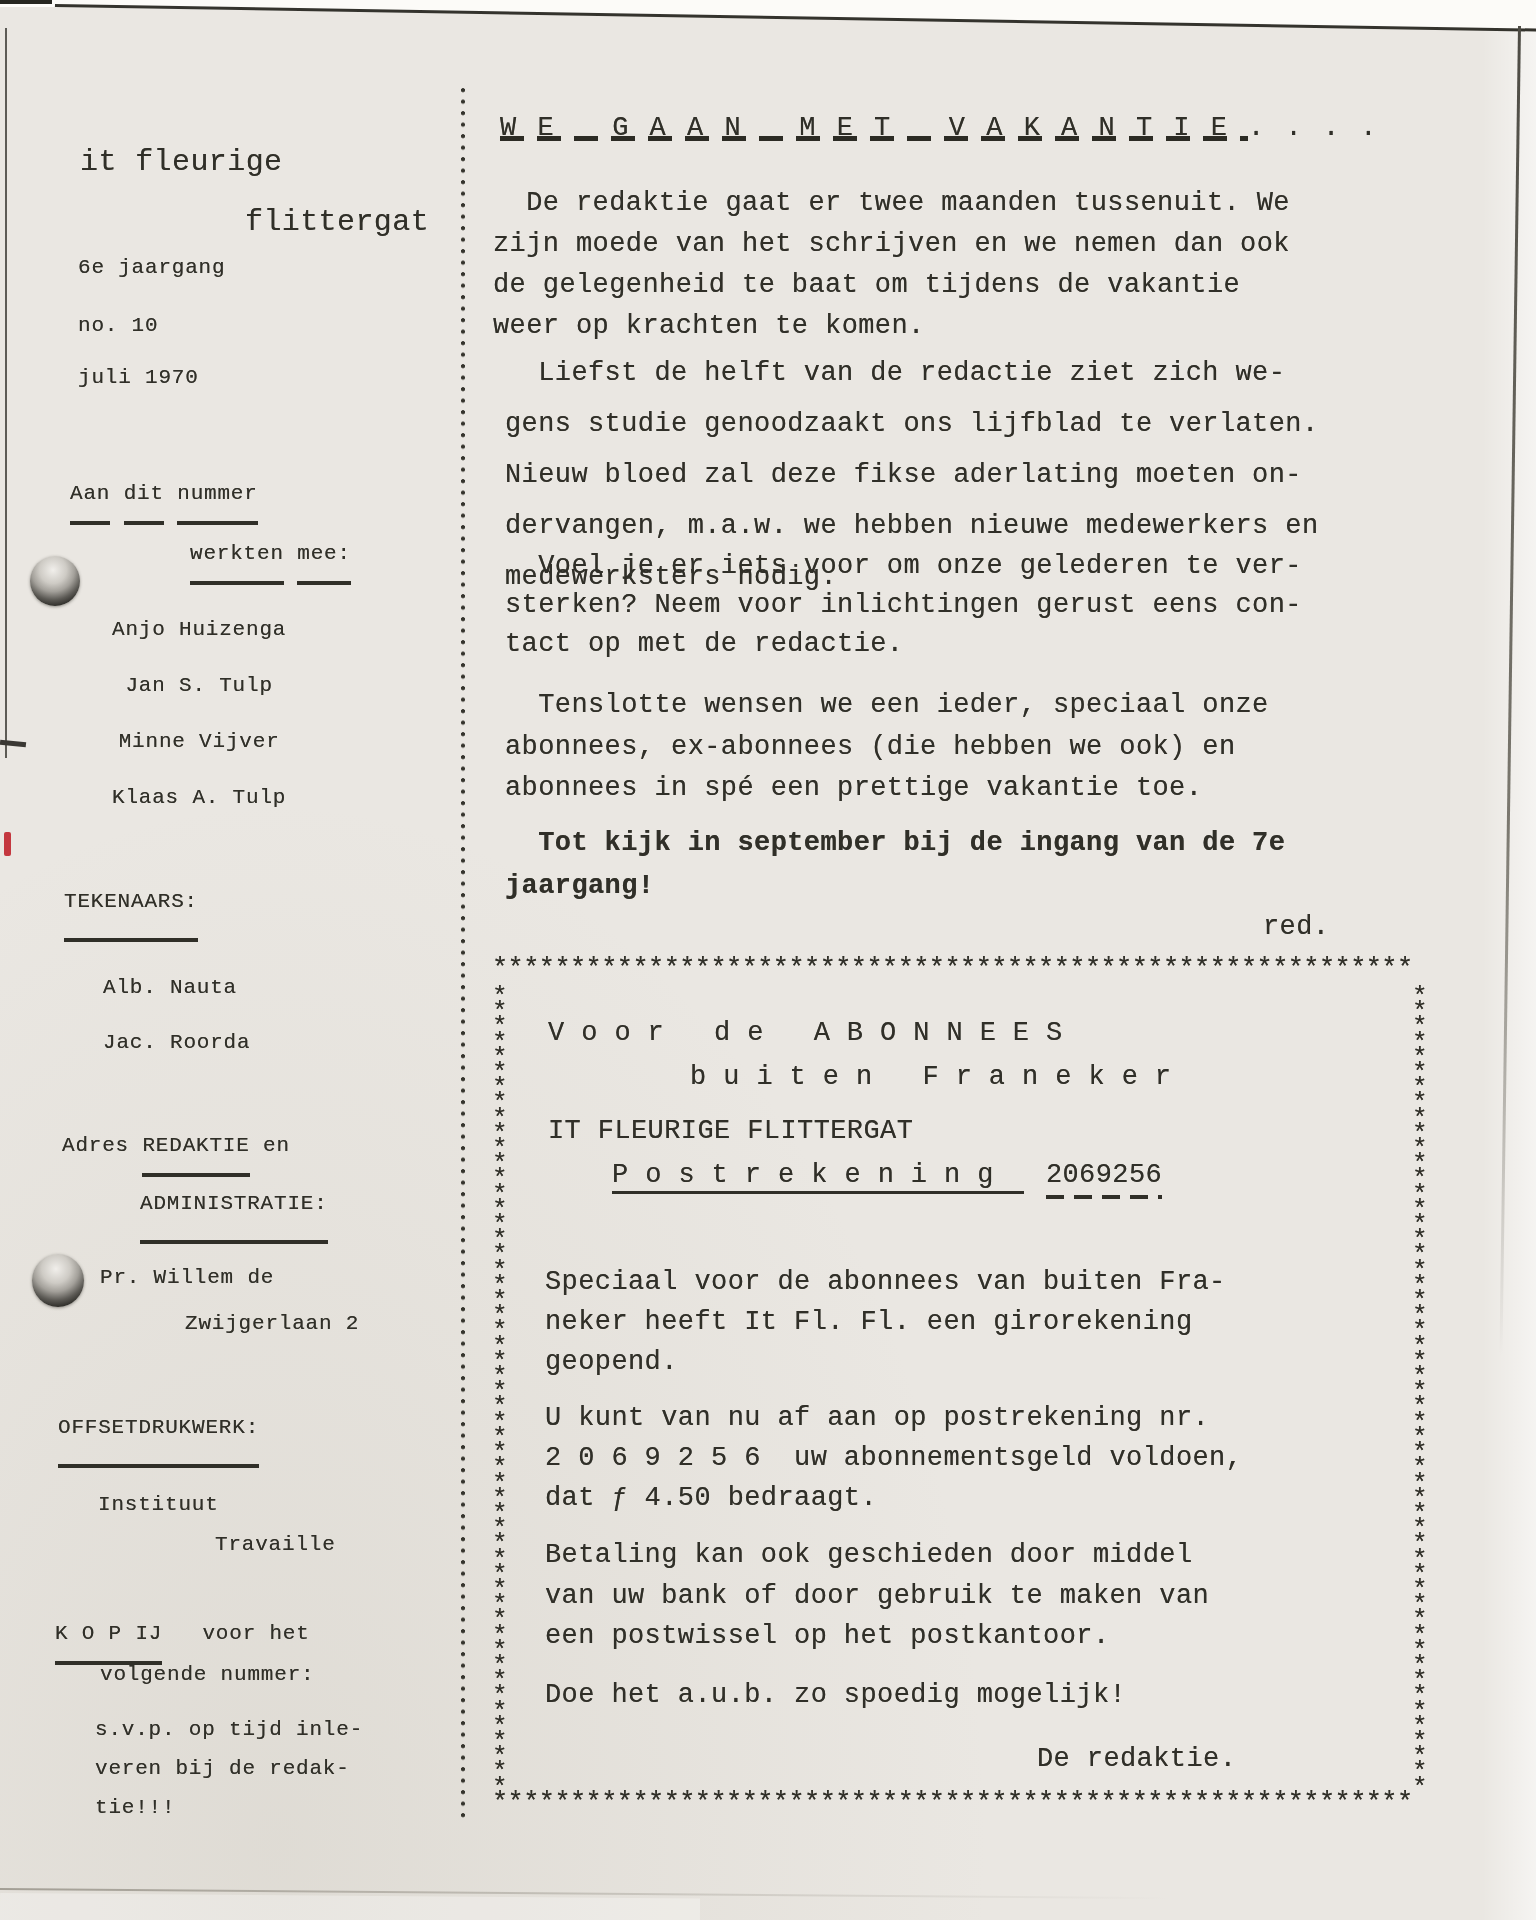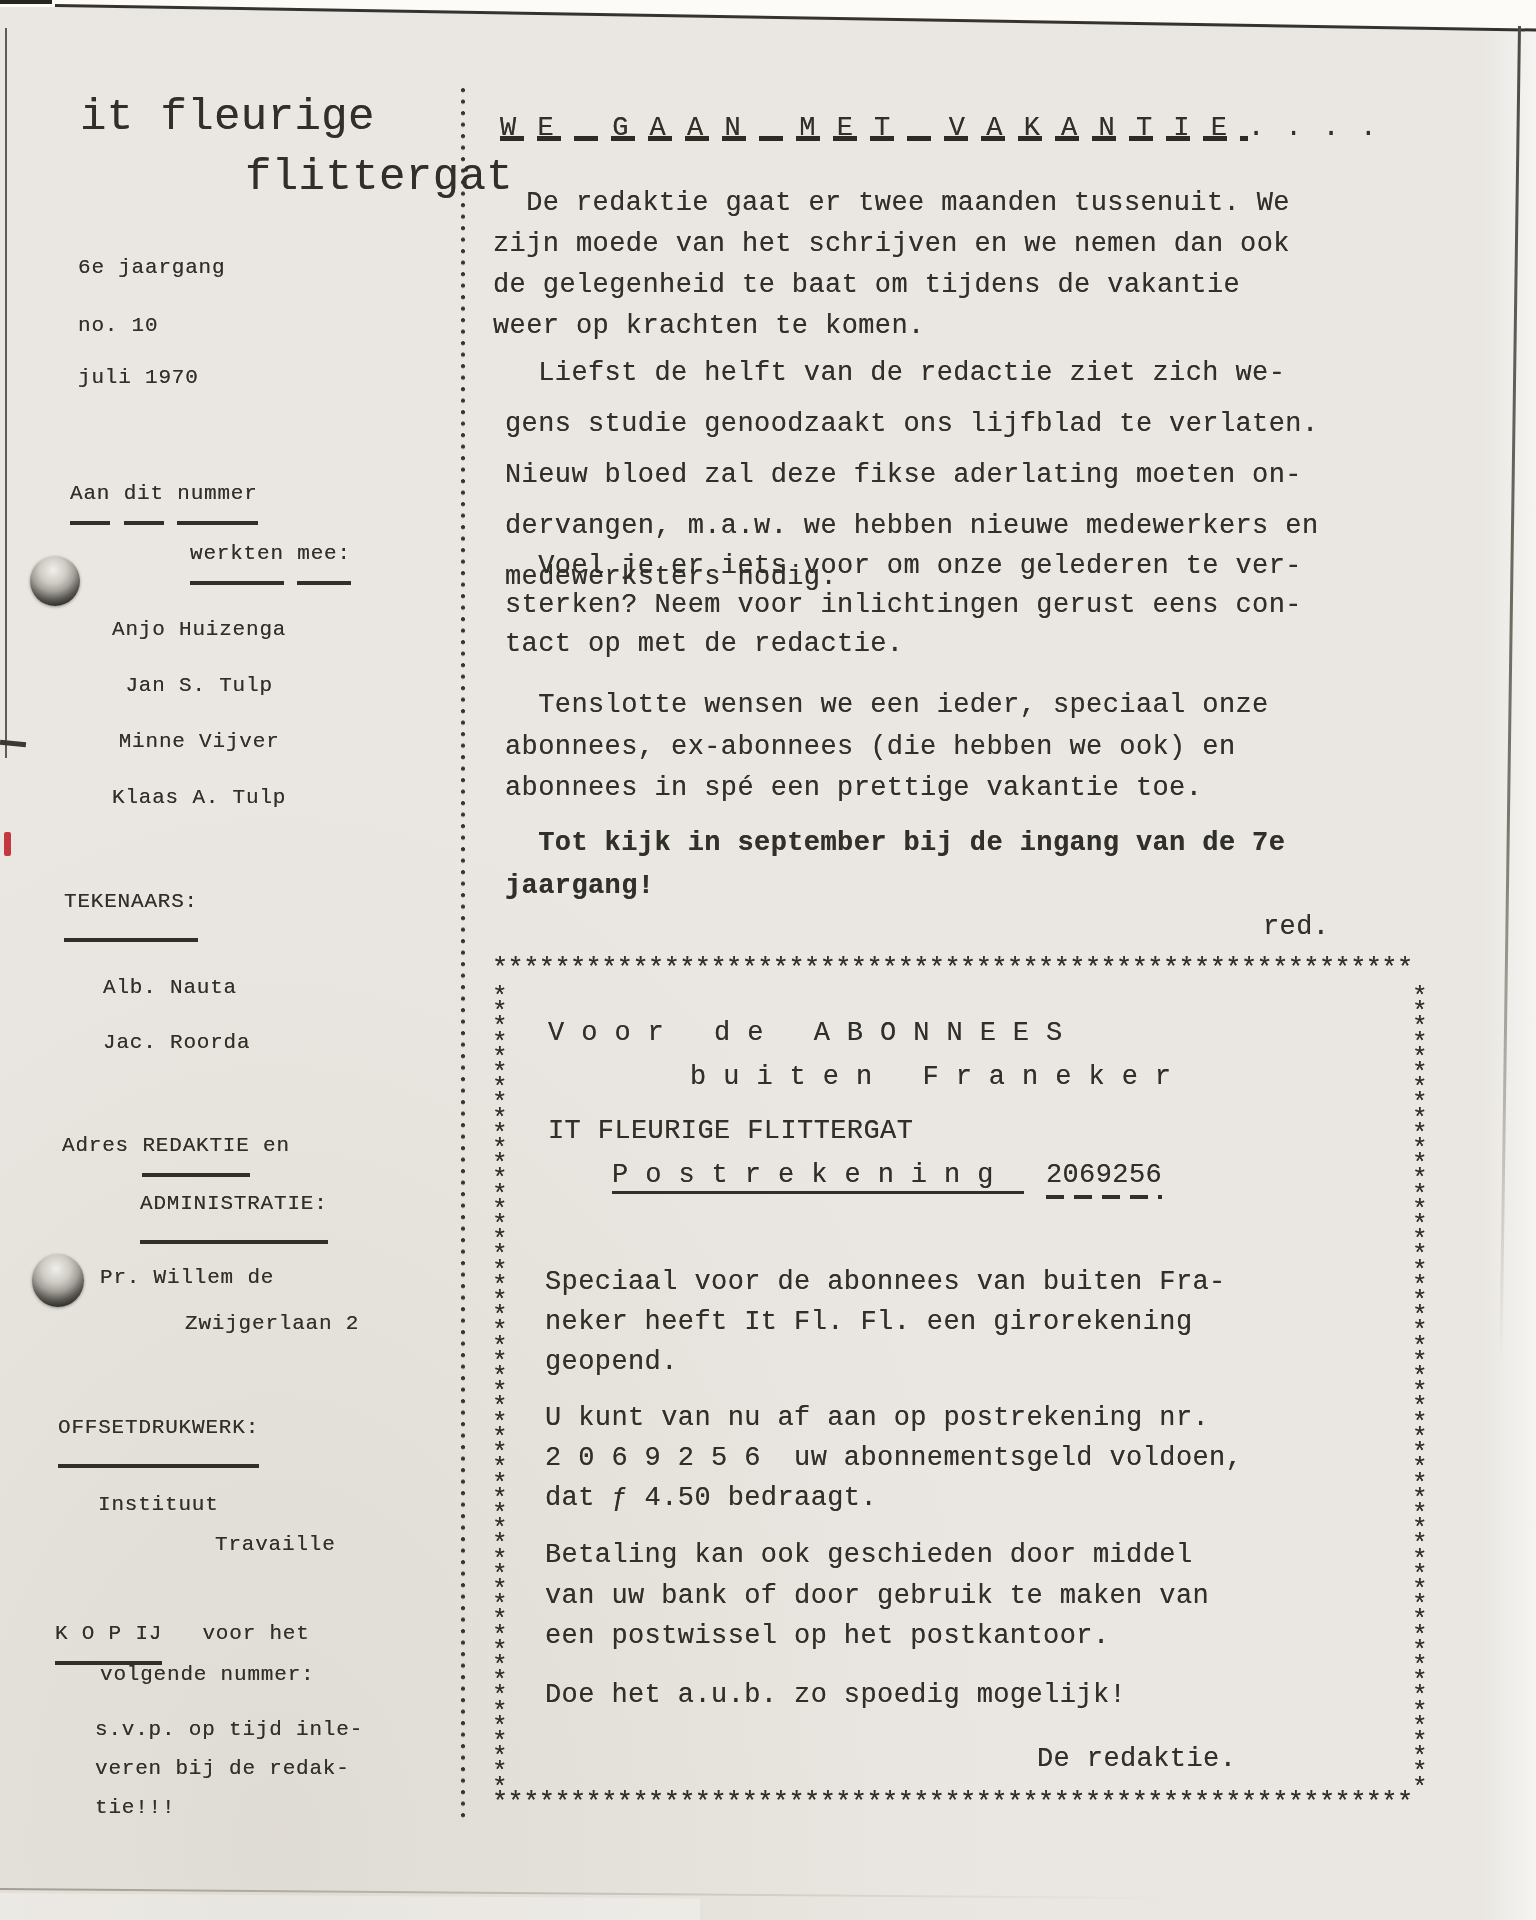--- a/index.html
+++ b/index.html
@@ -3,21 +3,21 @@
 <meta charset="utf-8">
 <title>it fleurige flittergat</title>
 <style>
   html,body{margin:0;padding:0;}
   body{width:1536px;height:1920px;background:#fbfaf7;position:relative;overflow:hidden;}
   .abs{position:absolute;}
   .tw{font-family:"Liberation Mono","DejaVu Sans Mono",monospace;color:#302f28;white-space:pre;
       text-shadow:0 0 0.6px rgba(48,47,40,0.65);}
   .s27{font-size:27px;letter-spacing:0.4px;line-height:34px;}
   .s31{font-size:21px;letter-spacing:0.8px;line-height:40px;}
-  .s34{font-size:44px;letter-spacing:0.4px;line-height:42px;}
+  .s34{font-size:30px;letter-spacing:0.4px;line-height:42px;margin-top:45px;}
   .u{border-bottom:4px solid currentColor;padding-bottom:16px;}
   .u3{border-bottom:3px solid currentColor;padding-bottom:1px;}
   .dash-u{background:repeating-linear-gradient(90deg,#302f28 0 18px,transparent 18px 28px) left bottom/100% 4px no-repeat;padding-bottom:9px;}
 
   .paper{left:0;top:0;width:1536px;height:1920px;background:
      radial-gradient(ellipse at 18% 96%, rgba(190,185,172,0.25) 0%, rgba(190,185,172,0) 40%),
      linear-gradient(90deg, rgba(255,255,255,0.0) 96.5%, rgba(255,255,255,0.55) 100%),
      #eae7e2;}
   .top-wedge{left:0;top:0;width:1536px;height:34px;background:#fcfbf8;
      clip-path:polygon(0 0,1536px 0,1536px 30px,60px 7px,0 7px);}

